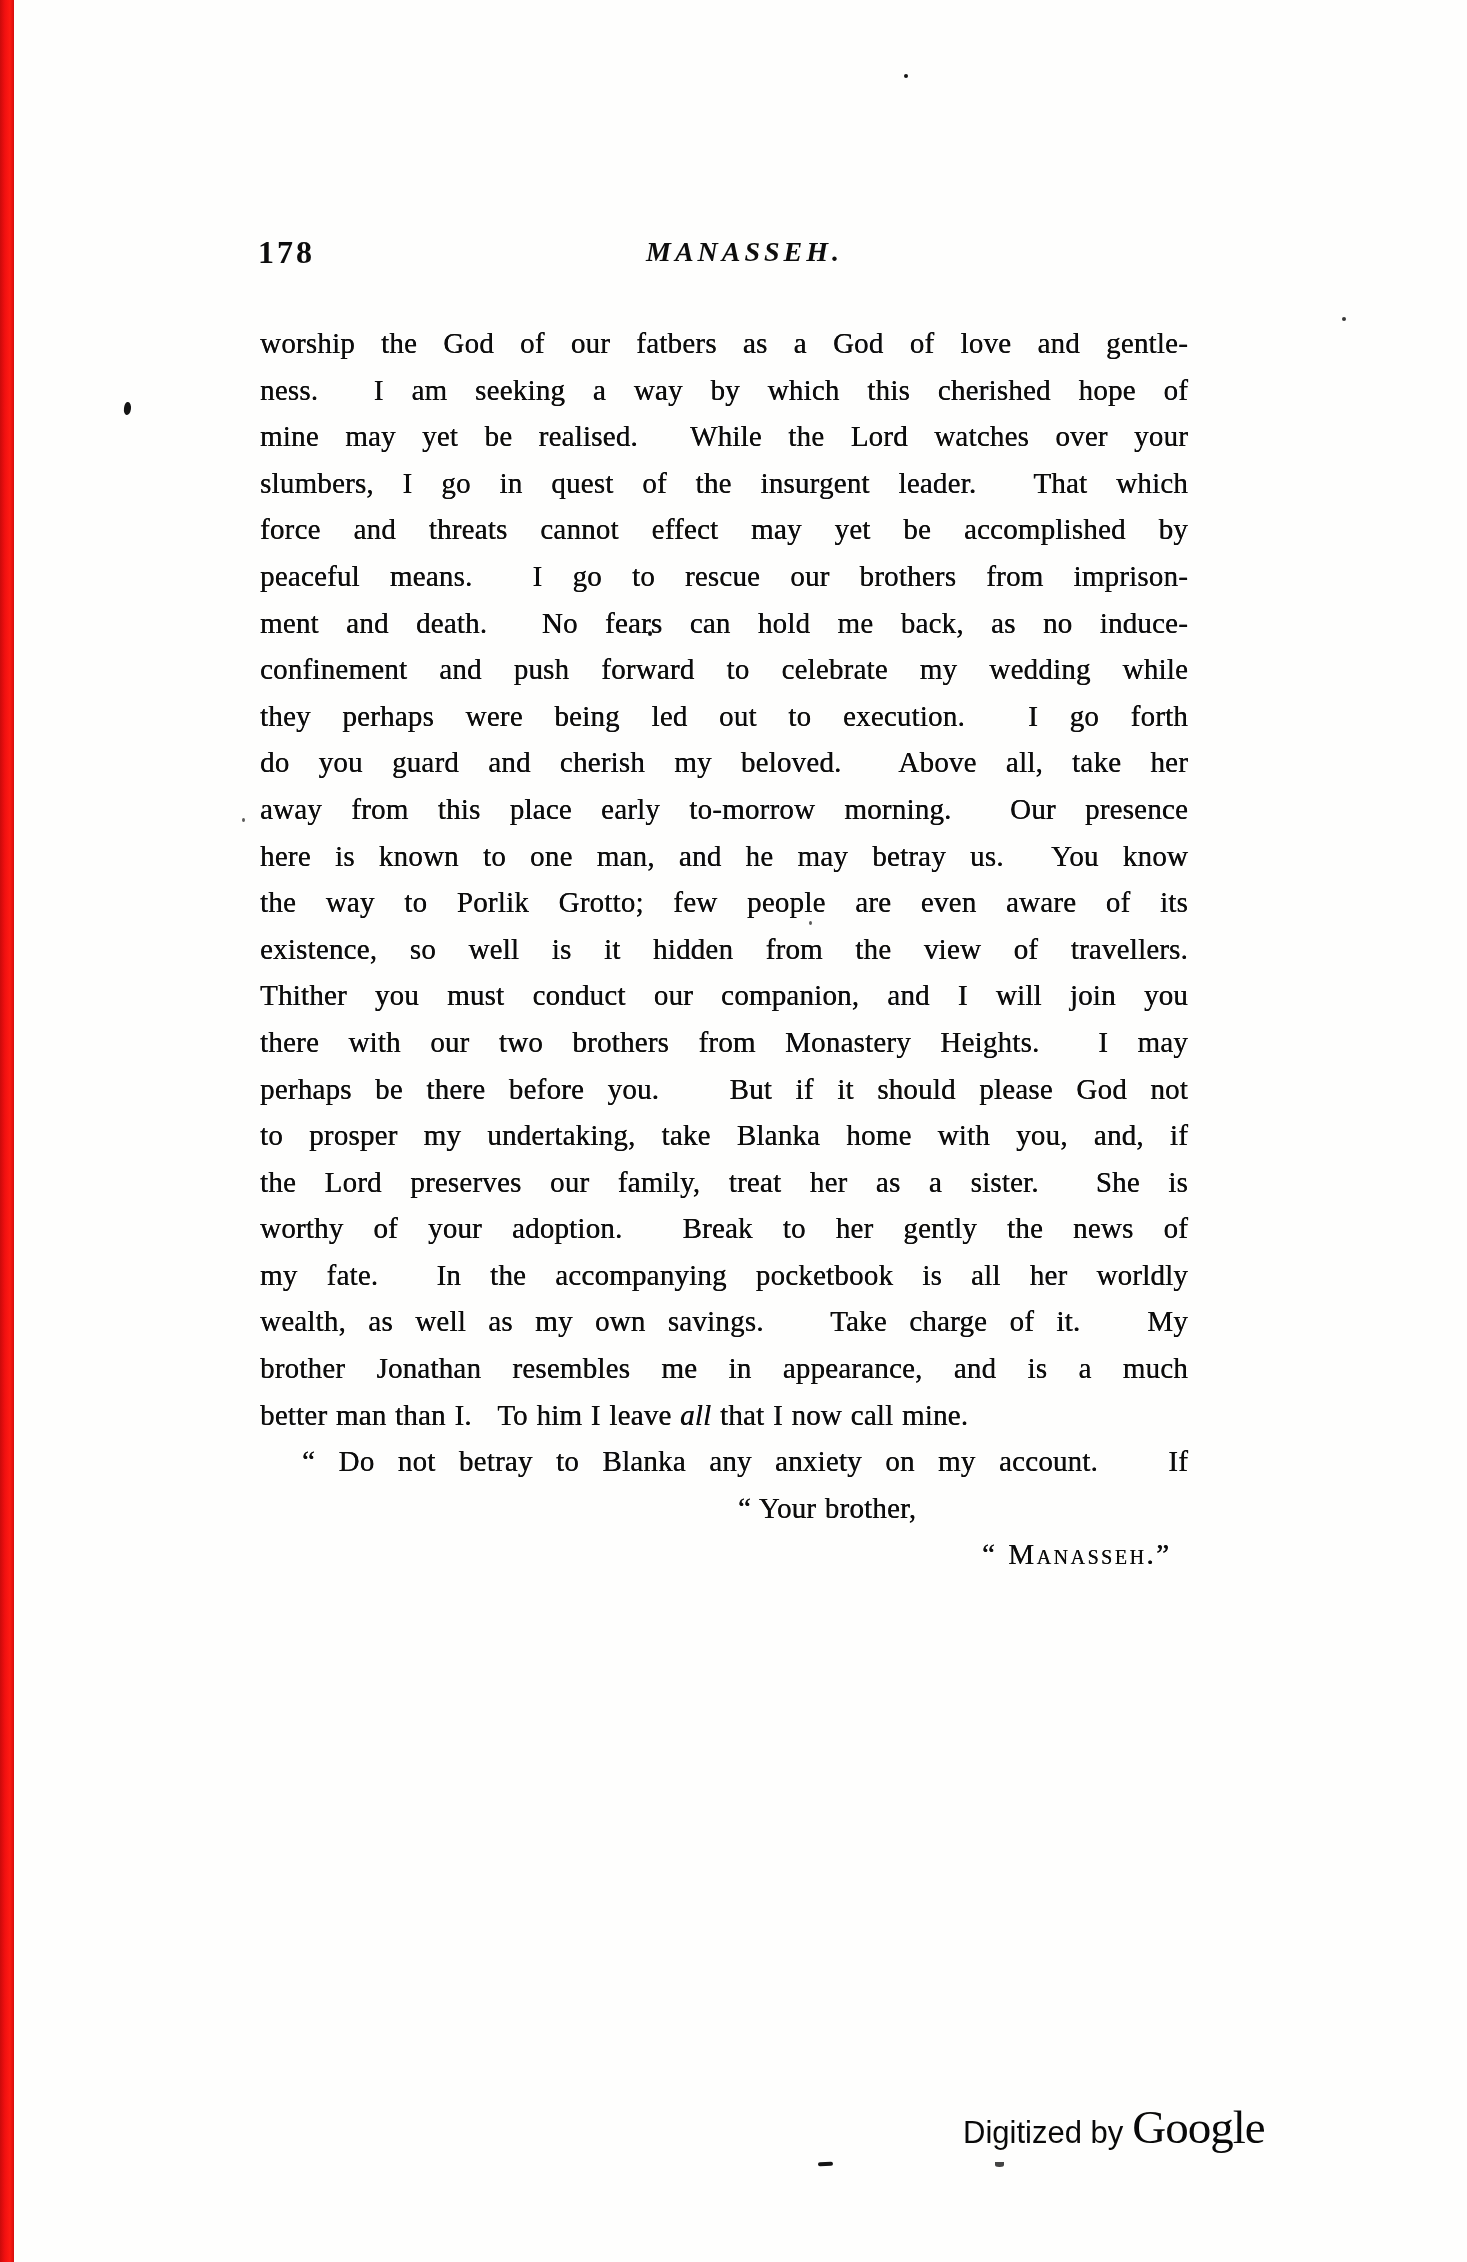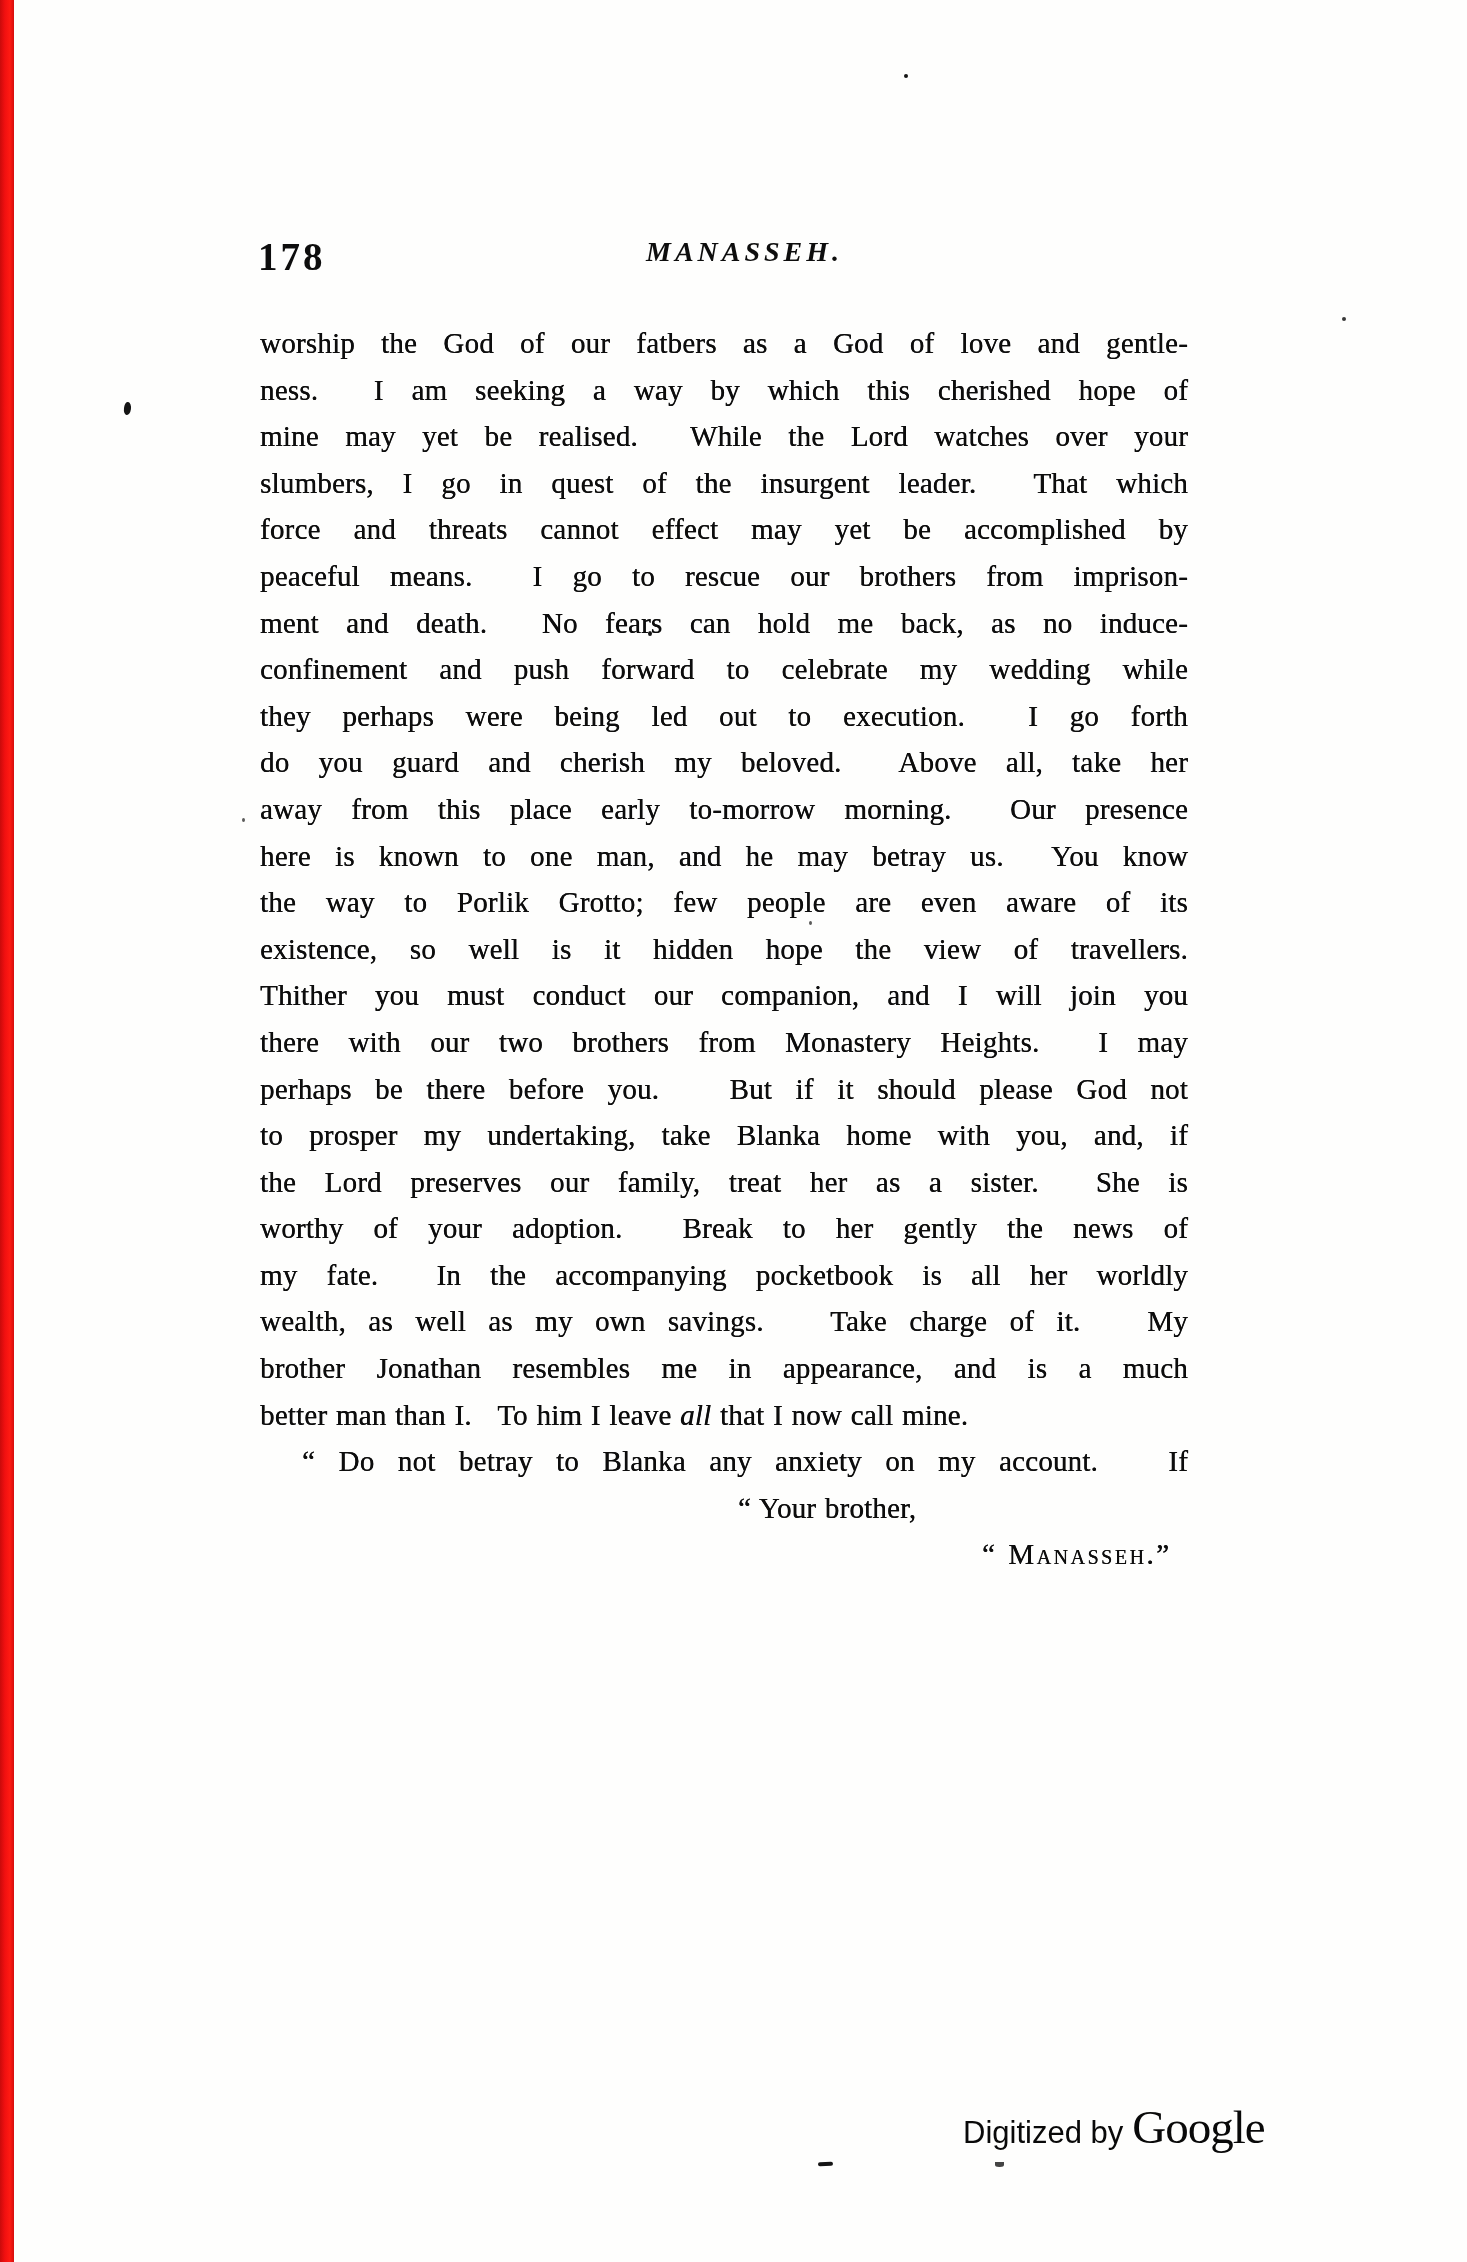--- a/index.html
+++ b/index.html
@@ -10,21 +10,21 @@
     overflow:hidden;
     font-family:"Liberation Serif","DejaVu Serif",serif;
     color:#0d0d0d;
   }
   .red-strip{
     position:absolute;left:0;top:0;bottom:0;width:14px;
     background:linear-gradient(90deg,#c90b0b 0%,#f11010 35%,#ff1a12 70%,#d50e0e 100%);
   }
   .page-number{
     position:absolute;left:258px;top:234px;
-    font-size:39px;letter-spacing:3px;font-weight:600;
+    font-size:32px;letter-spacing:3px;font-weight:600;
   }
   .running-head{
     position:absolute;left:646px;top:236px;
     font-style:italic;font-weight:600;
     font-size:28px;letter-spacing:4px;
   }
   .body-text{
     position:absolute;left:260px;top:320px;width:928px;
     font-size:29px;line-height:46.6px;
     font-weight:500;
@@ -79,21 +79,21 @@
       <div class="line"><span>slumbers, I go in quest of the insurgent leader.  That which</span></div>
       <div class="line"><span>force and threats cannot effect may yet be accomplished by</span></div>
       <div class="line"><span>peaceful means.  I go to rescue our brothers from imprison-</span></div>
       <div class="line"><span>ment and death.  No fears can hold me back, as no induce-</span></div>
       <div class="line"><span>confinement and push forward to celebrate my wedding while</span></div>
       <div class="line"><span>they perhaps were being led out to execution.  I go forth</span></div>
       <div class="line"><span>do you guard and cherish my beloved.  Above all, take her</span></div>
       <div class="line"><span>away from this place early to-morrow morning.  Our presence</span></div>
       <div class="line"><span>here is known to one man, and he may betray us.  You know</span></div>
       <div class="line"><span>the way to Porlik Grotto; few people are even aware of its</span></div>
-      <div class="line"><span>existence, so well is it hidden hope the view of travellers.</span></div>
+      <div class="line"><span>existence, so well is it hidden from the view of travellers.</span></div>
       <div class="line"><span>Thither you must conduct our companion, and I will join you</span></div>
       <div class="line"><span>there with our two brothers from Monastery Heights.  I may</span></div>
       <div class="line"><span>perhaps be there before you.   But if it should please God not</span></div>
       <div class="line"><span>to prosper my undertaking, take Blanka home with you, and, if</span></div>
       <div class="line"><span>the Lord preserves our family, treat her as a sister.  She is</span></div>
       <div class="line"><span>worthy of your adoption.  Break to her gently the news of</span></div>
       <div class="line"><span>my fate.  In the accompanying pocketbook is all her worldly</span></div>
       <div class="line"><span>wealth, as well as my own savings.   Take charge of it.   My</span></div>
       <div class="line"><span>brother Jonathan resembles me in appearance, and is a much</span></div>
       <div class="line flush"><span>better man than I.   To him I leave </span><span class="it">all</span><span> that I now call mine.</span></div>

